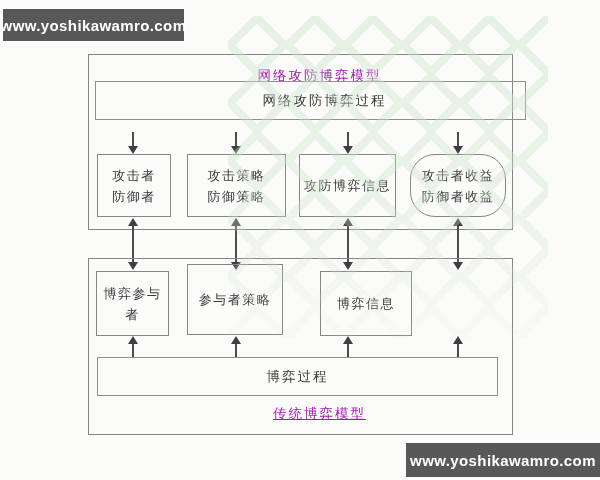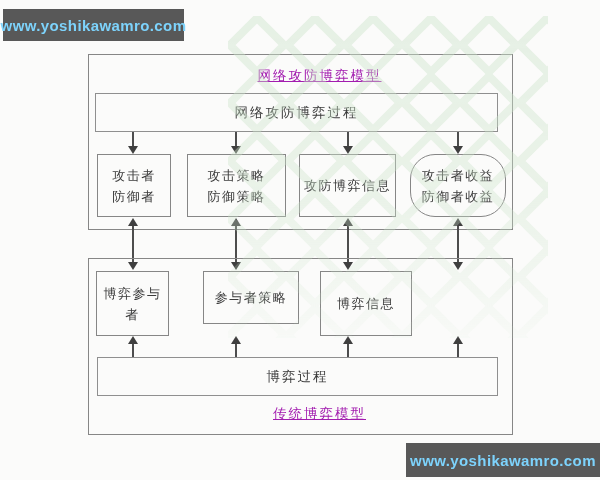--- a/index.html
+++ b/index.html
@@ -18,53 +18,53 @@
     font-size:13.5px;letter-spacing:2px;color:#a21caf;text-decoration:underline;
   }
   .title-upper{top:67px;}
   .title-lower{top:405px;}
   
   .process{
     position:absolute;border:1px solid #8f8f8f;background:transparent;
     display:flex;align-items:center;justify-content:center;
     font-size:13.5px;letter-spacing:2px;
   }
-  .process-upper{left:95px;top:93px;width:401px;height:37px;}
+  .process-upper{left:95px;top:81px;width:401px;height:37px;padding-left:28px;}
   .process-lower{left:97px;top:357px;width:399px;height:37px;}
   
   .ebox{
     position:absolute;border:1px solid #868686;background:transparent;
     display:flex;align-items:center;justify-content:center;text-align:center;
     font-size:13px;letter-spacing:1.5px;line-height:21px;
     white-space:pre-line;padding:2px;box-sizing:border-box;
   }
   .u1{left:97px;top:154px;width:74px;height:63px;}
   .u2{left:187px;top:154px;width:99px;height:63px;}
   .u3{left:299px;top:154px;width:97px;height:63px;}
   .u4{left:410px;top:154px;width:96px;height:63px;border-radius:25px;}
   .l1{left:96px;top:271px;width:73px;height:65px;}
-  .l2{left:187px;top:271px;width:96px;height:53px;margin-left:16px;}
+  .l2{left:187px;top:264px;width:96px;height:71px;}
   .l3{left:320px;top:271px;width:92px;height:65px;}
   .l4{left:410px;top:271px;width:96px;height:65px;}
   
   .arrow{position:absolute;width:2px;background:#4d4d4d;}
   .arrow::before,.arrow::after{content:none;position:absolute;left:50%;
     transform:translateX(-50%);width:0;height:0;
     border-left:5px solid transparent;border-right:5px solid transparent;}
   .ah-down::after{content:"";bottom:-8px;border-top:8px solid #3f3f3f;}
   .ah-up::before{content:"";top:-8px;border-bottom:8px solid #3f3f3f;}
   .a-down{top:132px;height:14px;}
   .a-dbl{top:226px;height:36px;}
   .a-up{top:344px;height:13px;}
   .cx1{left:132px;} .cx2{left:235px;} .cx3{left:347px;} .cx4{left:457px;}
   
   .pattern-layer{position:absolute;left:228px;top:16px;pointer-events:none;opacity:.5;}
   
   .wm{
-    position:absolute;background:#585858;color:#7dd3fc;
+    position:absolute;background:#585858;color:#ffffff;
     display:flex;align-items:center;justify-content:center;
     font-family:"Liberation Sans","DejaVu Sans",sans-serif;
     font-weight:bold;font-size:15px;letter-spacing:.4px;
   }
   .wm-top{left:3px;top:9px;width:181px;height:32px;}
   .wm-bottom{left:406px;top:443px;width:194px;height:34px;}
 </style>
 </head>
 <body>
 

